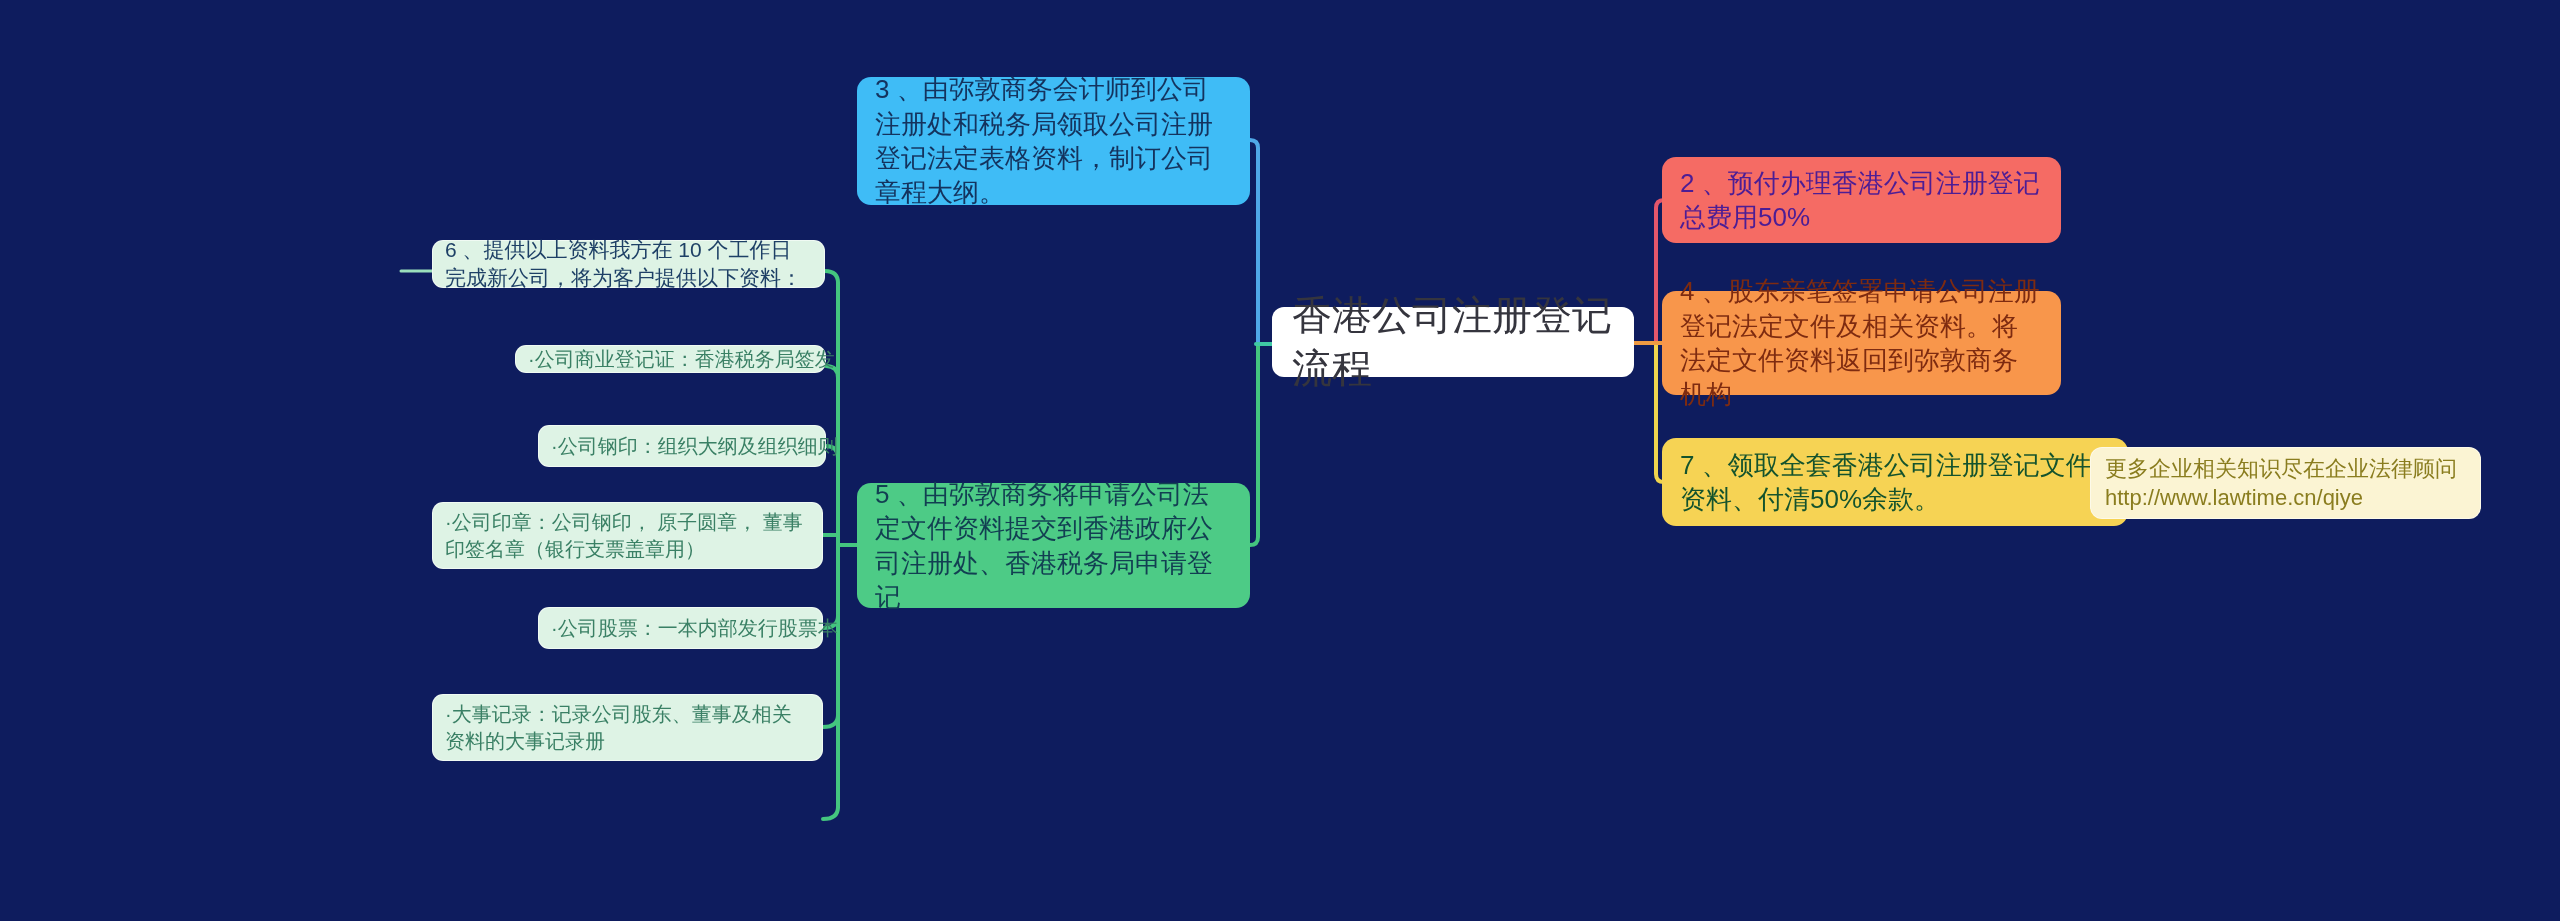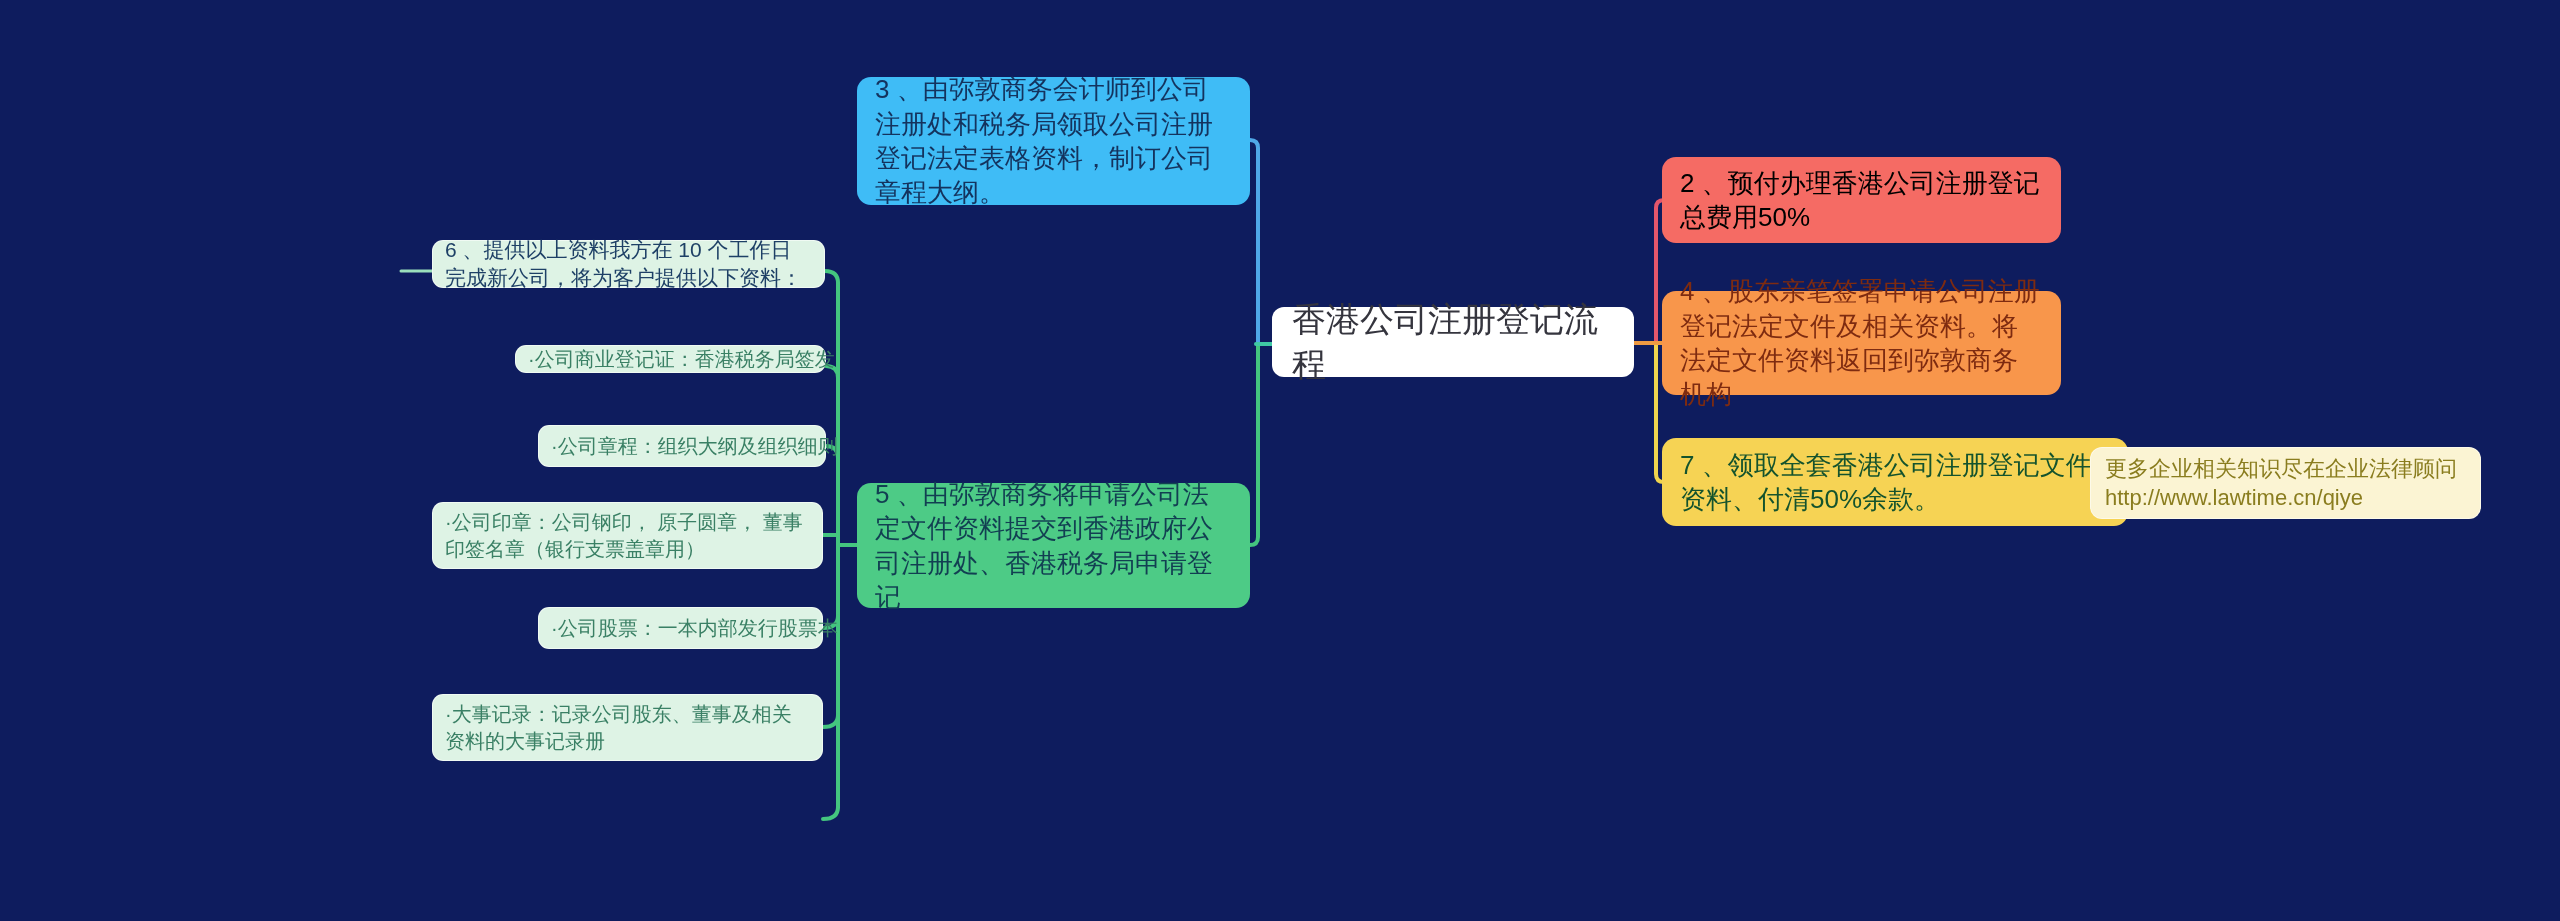--- a/index.html
+++ b/index.html
@@ -17,21 +17,21 @@
   }
   .big{font-size:26px;padding:10px 18px;}
   .mint{
     background:#DEF3E5;color:#3A8065;
     border:1px solid rgba(255,255,255,.55);
     border-radius:11px;font-size:20px;padding:4px 12px;
   }
   .oneline{white-space:nowrap;}
   .center-node{
     background:#FFFFFF;color:#35353E;
-    font-size:34px;border-radius:12px;
+    font-size:40px;border-radius:12px;
     padding:8px 20px;justify-content:center;
   }
   .cream-node{
     background:#FBF4D3;color:#8A7D1F;
     font-size:22px;border-radius:12px;padding:0 14px;
     word-break:break-all;border:1px solid rgba(255,255,255,.5);
   }
 </style>
 </head>
 <body>
@@ -56,38 +56,38 @@
     <path d="M826,446 Q838,446 838,458" stroke="#44C57F" stroke-width="4" fill="none"></path>
     <path d="M823,535 L838,535" stroke="#44C57F" stroke-width="4" fill="none"></path>
     <path d="M823,628 Q838,628 838,616" stroke="#44C57F" stroke-width="4" fill="none"></path>
     <path d="M823,727 Q838,727 838,715" stroke="#44C57F" stroke-width="4" fill="none"></path>
     <path d="M823,819 Q838,819 838,807" stroke="#44C57F" stroke-width="4" fill="none"></path>
     <path d="M401,271 L434,271" stroke="#9ADFBC" stroke-width="3" fill="none"></path>
   </svg>
 
   <div class="node big" style="left:857px;top:77px;width:393px;height:128px;background:#3FBCF6;color:#14335E;">3 、由弥敦商务会计师到公司注册处和税务局领取公司注册登记法定表格资料，制订公司章程大纲。</div>
 
-  <div class="node big" style="left:1662px;top:157px;width:399px;height:86px;background:#F56B64;color:#000000;">2 、预付办理香港公司注册登记总费用50%</div>
+  <div class="node big" style="left:1662px;top:157px;width:399px;height:86px;background:#F56B64;color:#4c1d95;">2 、预付办理香港公司注册登记总费用50%</div>
 
   <div class="node center-node" style="left:1272px;top:307px;width:362px;height:70px;">香港公司注册登记流程</div>
 
   <div class="node big" style="left:1662px;top:291px;width:399px;height:104px;background:#F8964B;color:#7E2B10;">4 、股东亲笔签署申请公司注册登记法定文件及相关资料。将法定文件资料返回到弥敦商务机构</div>
 
   <div class="node big" style="left:1662px;top:438px;width:466px;height:88px;background:#F6D354;color:#14532d;">7 、领取全套香港公司注册登记文件资料、付清50%余款。</div>
 
   <div class="node cream-node" style="left:2090px;top:447px;width:391px;height:72px;">更多企业相关知识尽在企业法律顾问http://www.lawtime.cn/qiye</div>
 
   <div class="node big" style="left:857px;top:483px;width:393px;height:125px;background:#4DCB86;color:#123F52;">5 、由弥敦商务将申请公司法定文件资料提交到香港政府公司注册处、香港税务局申请登记</div>
 
 
   <div class="node mint" style="left:432px;top:240px;width:393px;height:48px;font-size:21px;color:#1E4066;">6 、提供以上资料我方在 10 个工作日完成新公司，将为客户提供以下资料：</div>
 
   <div class="node mint oneline" style="left:515px;top:345px;width:311px;height:28px;">·公司商业登记证：香港税务局签发</div>
 
-  <div class="node mint oneline" style="left:538px;top:425px;width:288px;height:42px;">·公司章程：组织大纲及组织细则</div>
+  <div class="node mint oneline" style="left:538px;top:425px;width:288px;height:42px;">·公司钢印：组织大纲及组织细则</div>
 
   <div class="node mint" style="left:432px;top:502px;width:391px;height:67px;">·公司印章：公司钢印， 原子圆章， 董事印签名章（银行支票盖章用）</div>
 
   <div class="node mint oneline" style="left:538px;top:607px;width:285px;height:42px;">·公司股票：一本内部发行股票本</div>
 
   <div class="node mint" style="left:432px;top:694px;width:391px;height:67px;">·大事记录：记录公司股东、董事及相关资料的大事记录册</div>
 
 
 </div>
 

